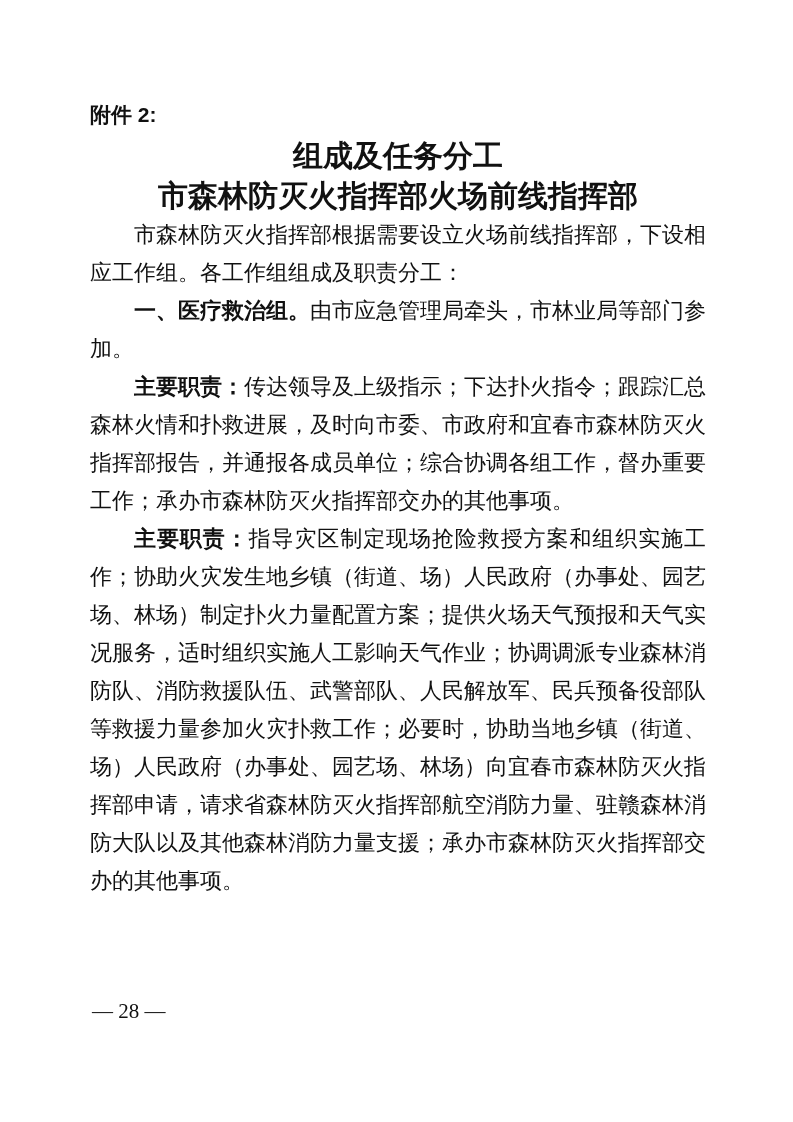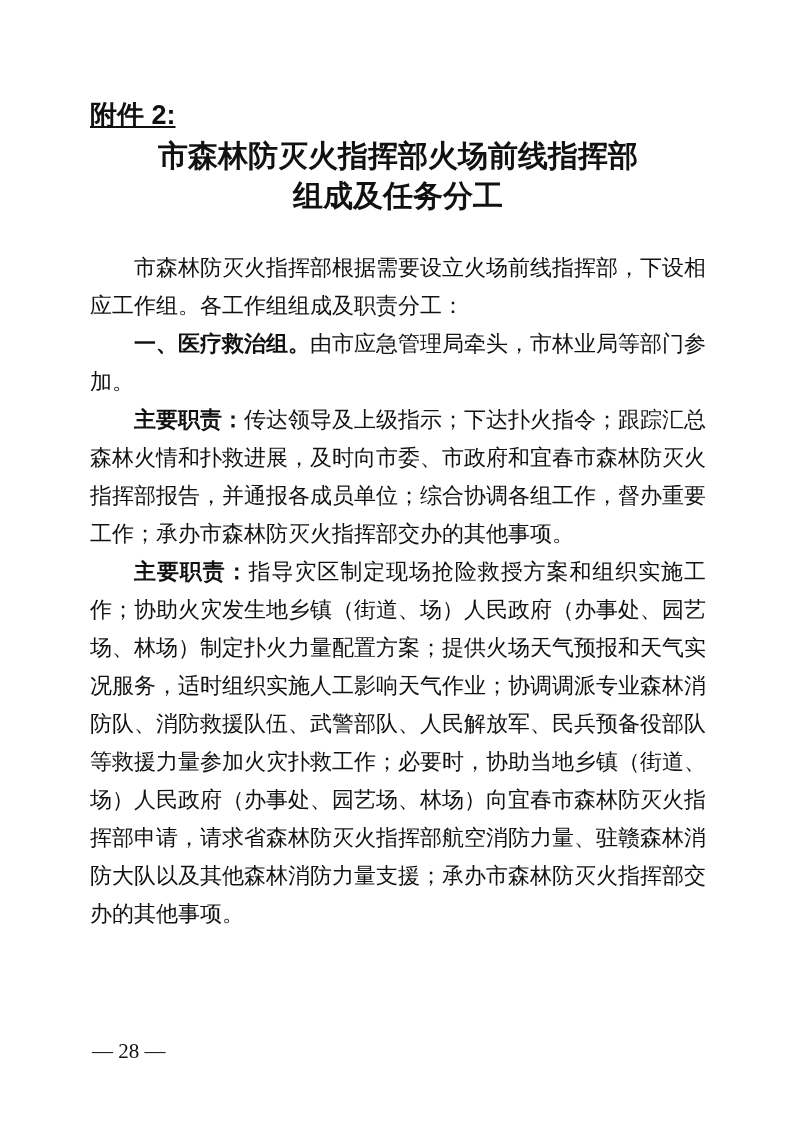--- a/index.html
+++ b/index.html
@@ -14,65 +14,64 @@
   }
   .content {
     position: absolute;
     left: 90px;
     top: 102px;
     width: 616px;
   }
   .attachment {
     font-family: "Liberation Sans", "DejaVu Sans", sans-serif;
     font-weight: 600;
-    font-size: 27px;
+    font-size: 21px;
     line-height: 26px;
-    text-decoration: underline;
   }
   .title {
     margin-top: 8px;
     text-align: center;
     font-weight: bold;
     font-size: 30px;
     line-height: 40px;
     font-family: "Liberation Serif", "DejaVu Serif", serif;
   }
-  .doc-body { margin-top: 33px; }
+  .doc-body { }
   .doc-body p {
     margin: 0;
     font-size: 22px;
     line-height: 38px;
     text-indent: 44px;
     text-align: justify;
     text-justify: inter-ideograph;
   }
   .lead {
     font-family: "Liberation Sans", "DejaVu Sans", sans-serif;
     font-weight: bold;
   }
   .page-number {
     position: absolute;
     left: 92px;
-    top: 1038px;
+    top: 998px;
     font-size: 21px;
     line-height: 26px;
     font-family: "Liberation Serif", "DejaVu Serif", serif;
   }
 </style>
 </head>
 <body>
 
 <div class="page">
   <div class="content">
 
     <div class="attachment">附件 2:</div>
 
     <div class="title">
+      <div>组成及任务分工</div>
       <div>市森林防灭火指挥部火场前线指挥部</div>
-      <div>组成及任务分工</div>
     </div>
 
     <div class="doc-body">
       <p><b class="lead"></b><span>市森林防灭火指挥部根据需要设立火场前线指挥部，下设相应工作组。各工作组组成及职责分工：</span></p>
 
       <p><b class="lead">一、医疗救治组。</b><span>由市应急管理局牵头，市林业局等部门参加。</span></p>
 
       <p><b class="lead">主要职责：</b><span>传达领导及上级指示；下达扑火指令；跟踪汇总森林火情和扑救进展，及时向市委、市政府和宜春市森林防灭火指挥部报告，并通报各成员单位；综合协调各组工作，督办重要工作；承办市森林防灭火指挥部交办的其他事项。</span></p>
 
 

